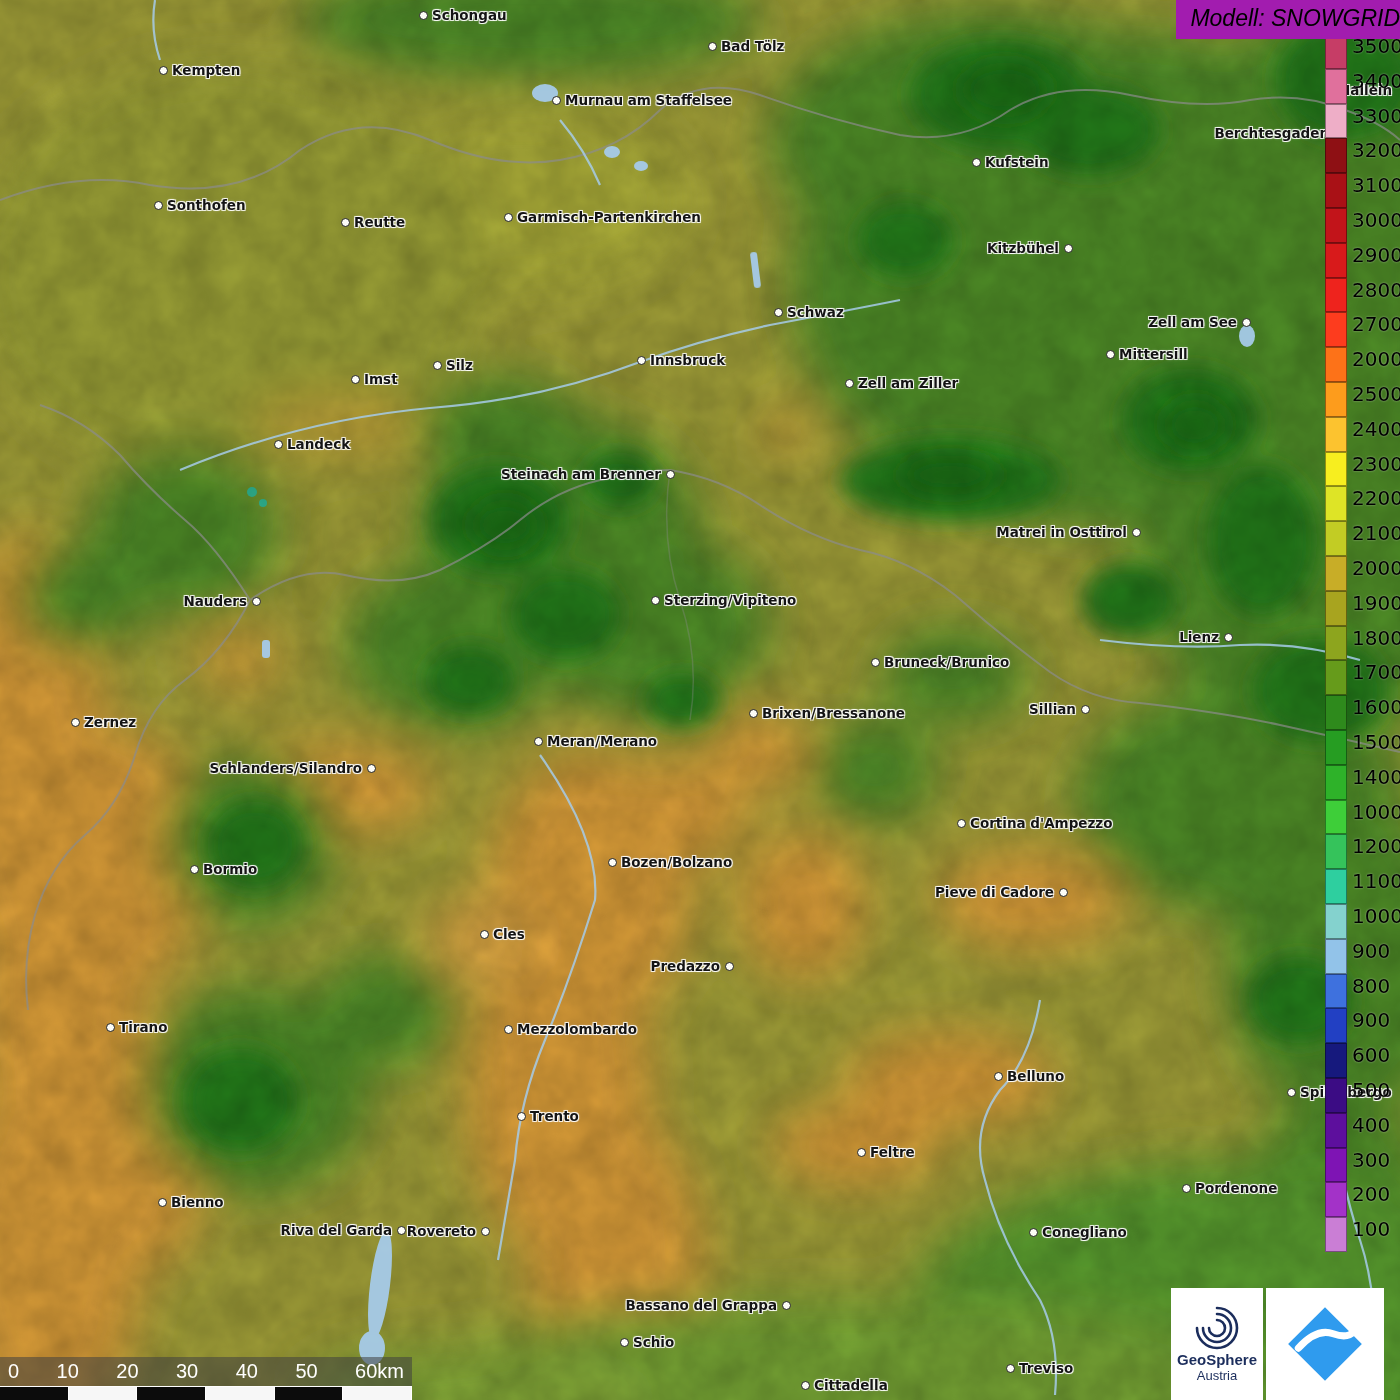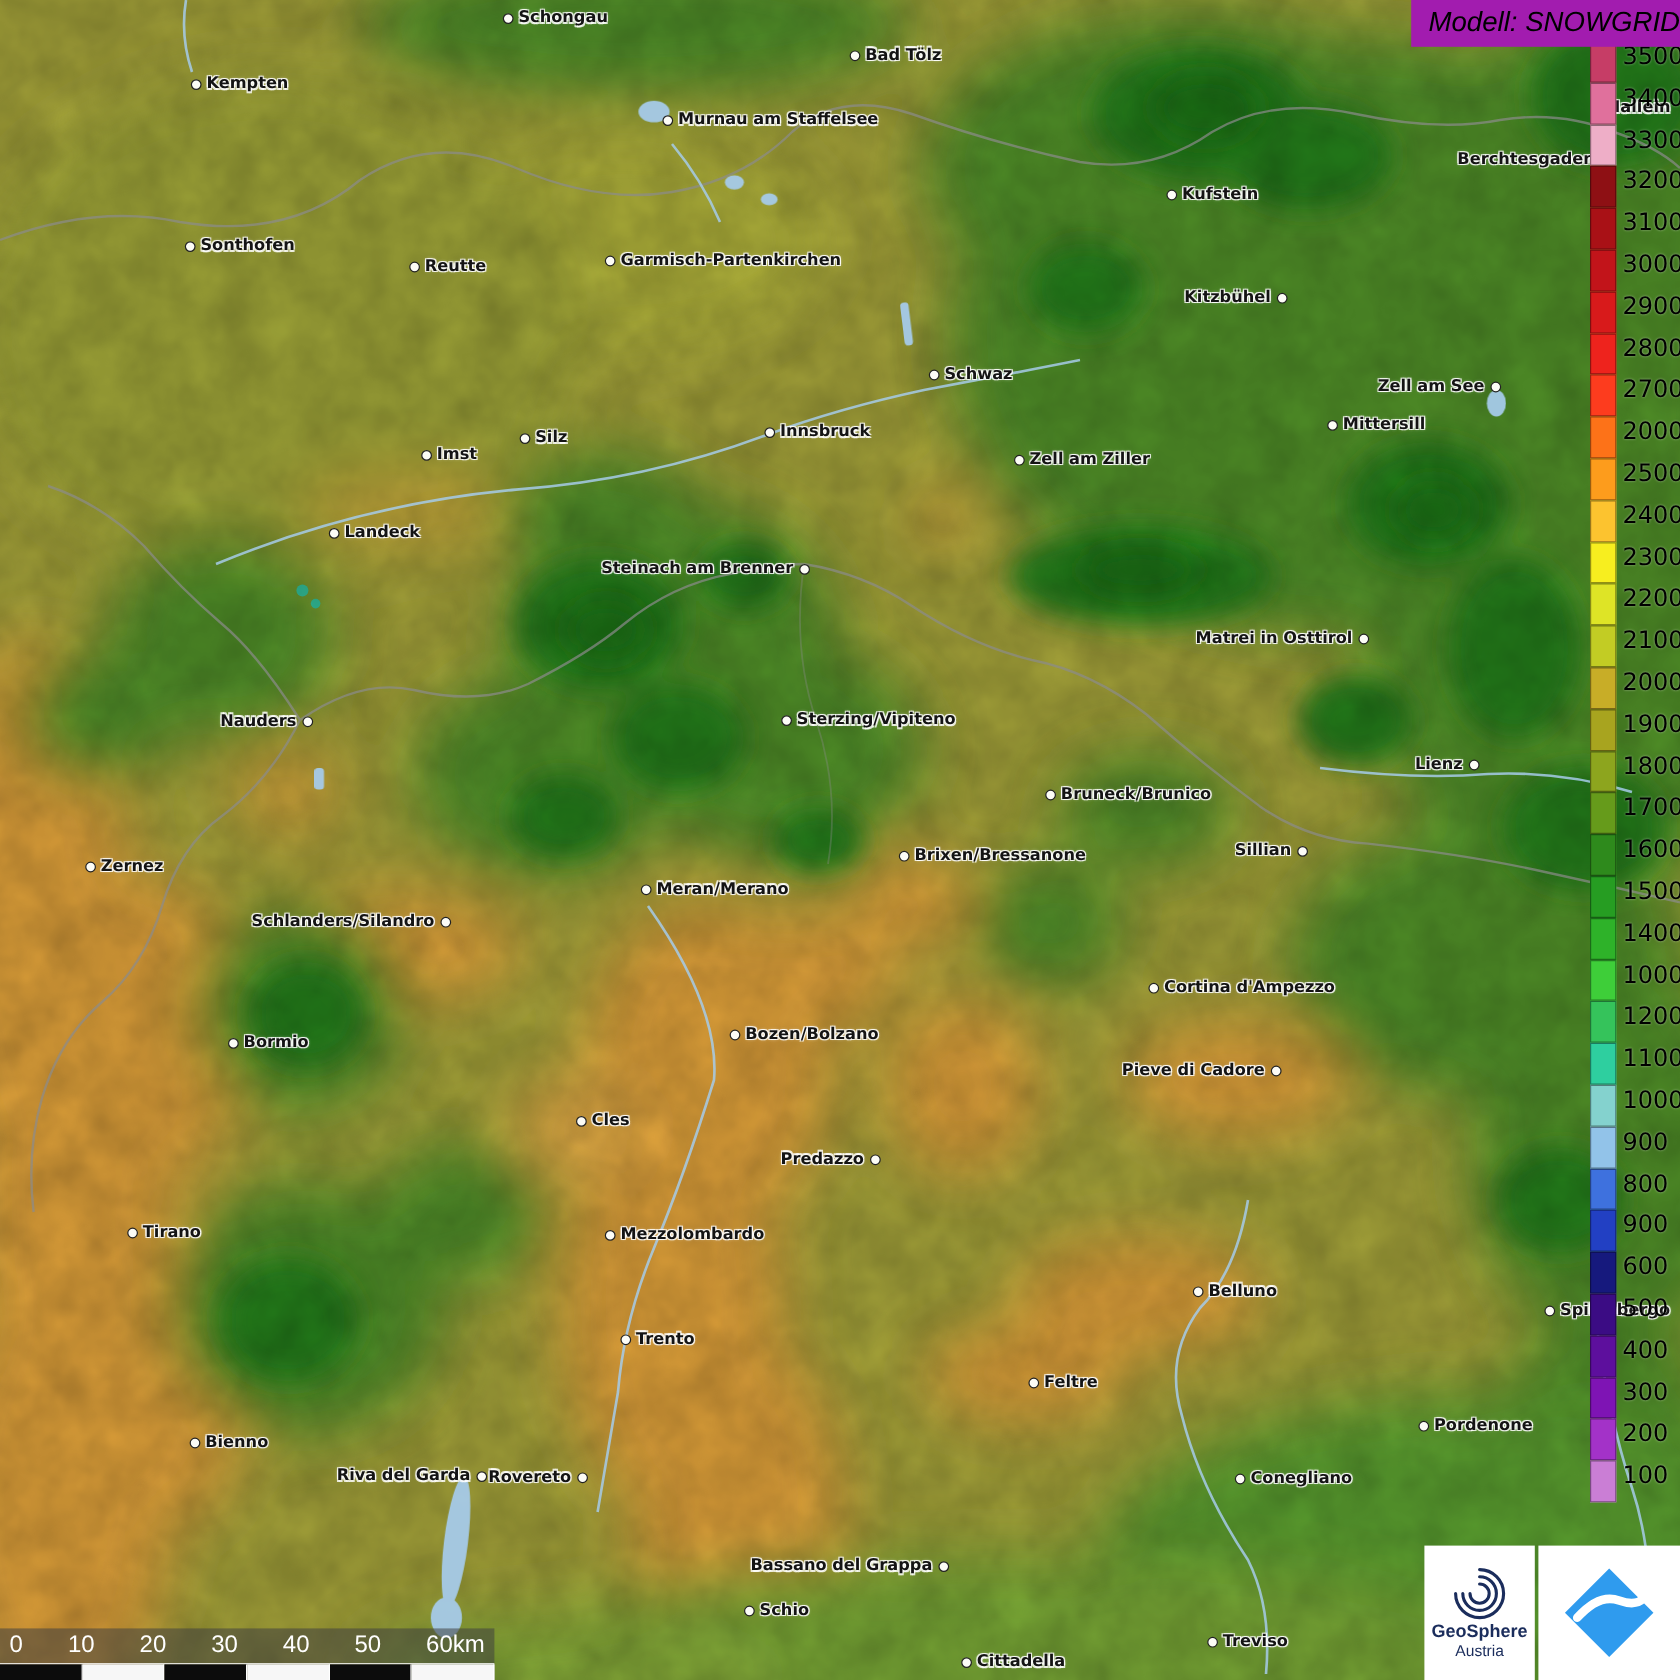--- a/index.html
+++ b/index.html
@@ -35,21 +35,21 @@
 
   
   .scalebar{position:absolute;left:0;bottom:0;width:412px;background:rgba(64,64,64,.55);z-index:30;padding-top:3px;}
   .scalebar-labels{display:flex;justify-content:space-between;color:#fff;font-size:20px;padding:0 8px 3px 8px;}
   .scalebar-bar{display:flex;height:13px;border-top:1px solid #fff;}
   .seg{flex:1;border-right:1px solid #fff;}
   .seg.dark{background:#0c0c0c;}
   .seg.light{background:#f7f7f7;}
 
   
-  .logos{position:absolute;right:0;bottom:0;display:flex;gap:3px;z-index:30;padding-left:32px;}
+  .logos{position:absolute;right:16px;bottom:0;display:flex;gap:3px;z-index:30;padding-left:32px;}
   .logo-geosphere{width:92px;height:112px;background:#fff;display:flex;flex-direction:column;
     align-items:center;justify-content:center;gap:1px;}
   .logo-name{font-size:15px;font-weight:bold;color:#1b2d5c;line-height:1.1;}
   .logo-sub{font-size:13px;color:#1b2d5c;line-height:1.1;}
   .logo-blue{width:118px;height:112px;background:#fff;display:flex;align-items:center;justify-content:center;}
 </style>
 </head>
 <body>
 
 <div class="map">

